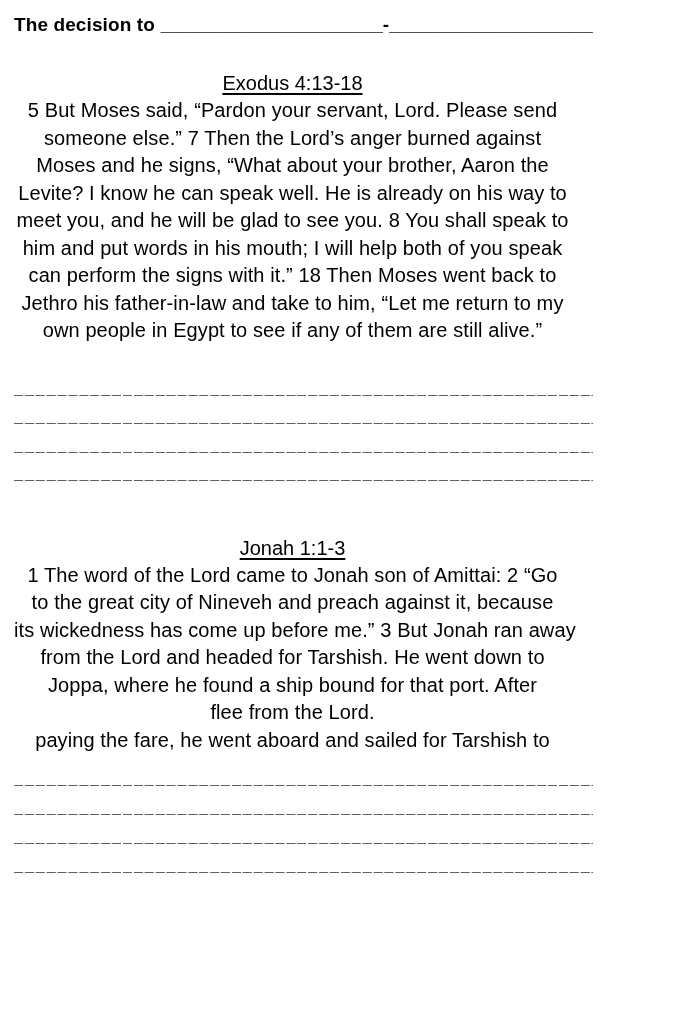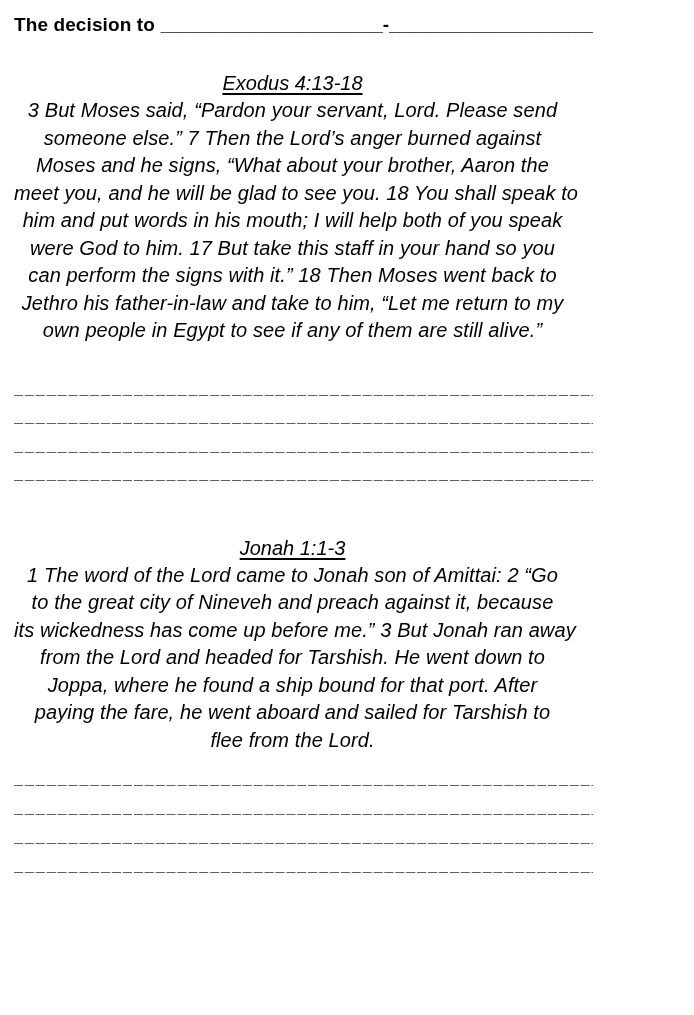--- a/index.html
+++ b/index.html
@@ -22,21 +22,20 @@
     font-weight: bold;
     font-size: 19px;
     line-height: 22px;
     white-space: nowrap;
     letter-spacing: 0.1px;
   }
   .section-heading .prefix { margin-right: 6px; }
   .section-heading .blank { letter-spacing: 0; }
   .passage {
     margin-top: 34px;
-    font-style: italic;
   }
   .passage-ref {
     font-size: 20px;
     line-height: 27px;
     text-decoration: underline;
     text-underline-offset: 3px;
   }
   .passage-line {
     font-size: 20px;
     line-height: 27.5px;
@@ -63,26 +62,26 @@
 
 <div class="page">
 
   <div class="section section-1">
     <div class="section-heading">
       <span class="prefix">The decision to</span><span class="blank">_____________________</span><span class="sep">-</span><span class="blank">_______________________</span>
     </div>
     <div class="passage">
       <div class="passage-ref">Exodus 4:13-18</div>
       <div class="passage-lines">
-          <div class="passage-line">3 But Moses said, “Pardon your servant, Lord. Please send</div>
+          <div class="passage-line">5 But Moses said, “Pardon your servant, Lord. Please send</div>
           <div class="passage-line">someone else.” 7 Then the Lord’s anger burned against</div>
           <div class="passage-line">Moses and he signs, “What about your brother, Aaron the</div>
-          <div class="passage-line">meet you, and he will be glad to see you. 18 You shall speak to</div>
+          <div class="passage-line">Levite? I know he can speak well. He is already on his way to</div>
+          <div class="passage-line">meet you, and he will be glad to see you. 8 You shall speak to</div>
           <div class="passage-line">him and put words in his mouth; I will help both of you speak</div>
-          <div class="passage-line">were God to him. 17 But take this staff in your hand so you</div>
           <div class="passage-line">can perform the signs with it.” 18 Then Moses went back to</div>
           <div class="passage-line">Jethro his father-in-law and take to him, “Let me return to my</div>
           <div class="passage-line">own people in Egypt to see if any of them are still alive.”</div>
         </div>
     </div>
     <div class="writing-lines">
         <div class="writing-line">_______________________________________________________________</div>
         <div class="writing-line">_______________________________________________________________</div>
         <div class="writing-line">_______________________________________________________________</div>
         <div class="writing-line">_______________________________________________________________</div>
@@ -91,22 +90,22 @@
 
   <div class="section section-2">
     <div class="passage">
       <div class="passage-ref">Jonah 1:1-3</div>
       <div class="passage-lines">
           <div class="passage-line">1 The word of the Lord came to Jonah son of Amittai: 2 “Go</div>
           <div class="passage-line">to the great city of Nineveh and preach against it, because</div>
           <div class="passage-line">its wickedness has come up before me.” 3 But Jonah ran away</div>
           <div class="passage-line">from the Lord and headed for Tarshish. He went down to</div>
           <div class="passage-line">Joppa, where he found a ship bound for that port. After</div>
+          <div class="passage-line">flee from the Lord.</div>
           <div class="passage-line">paying the fare, he went aboard and sailed for Tarshish to</div>
-          <div class="passage-line">flee from the Lord.</div>
         </div>
     </div>
     <div class="writing-lines">
         <div class="writing-line">_______________________________________________________________</div>
         <div class="writing-line">_______________________________________________________________</div>
         <div class="writing-line">_______________________________________________________________</div>
         <div class="writing-line">_______________________________________________________________</div>
       </div>
   </div>
 

